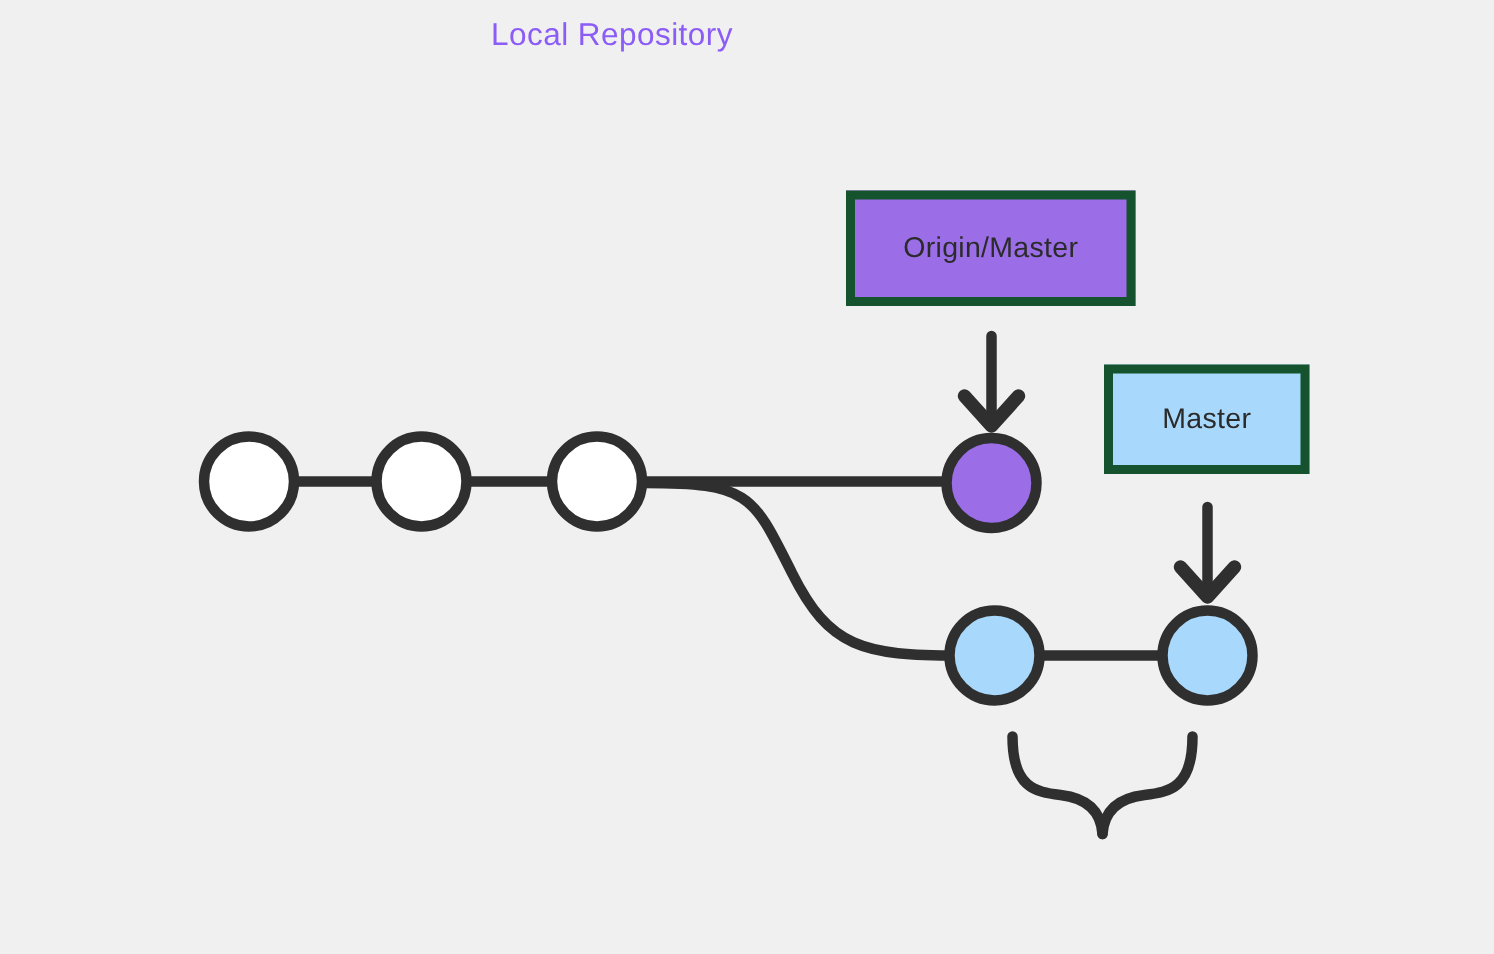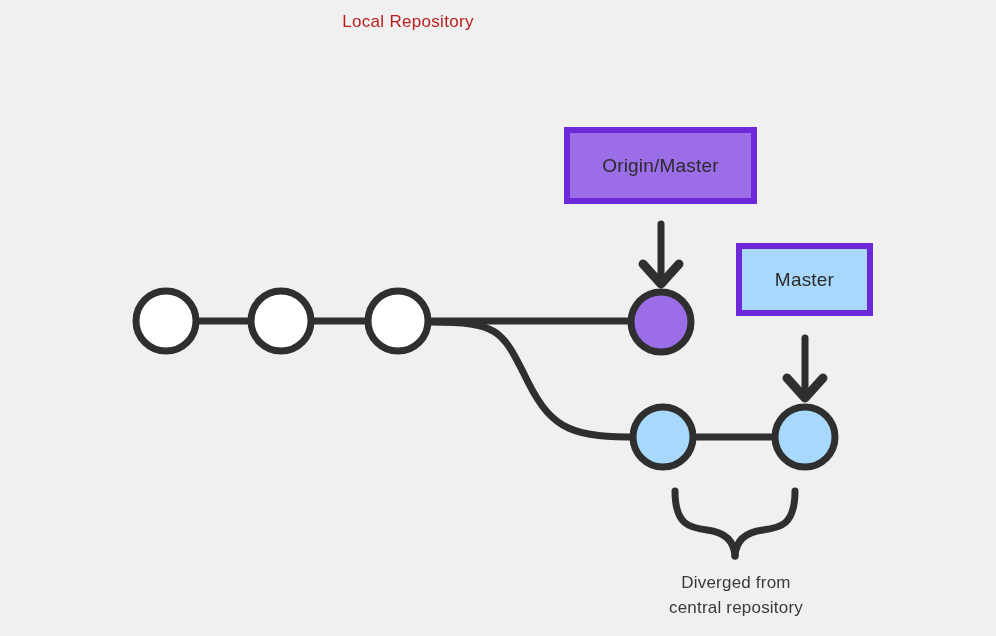--- a/index.html
+++ b/index.html
@@ -24,29 +24,29 @@
     left: 0;
     width: 996px;
     height: 636px;
   }
   .diagram-title {
     position: absolute;
     left: 0;
     top: 12px;
     width: 816px;
     text-align: center;
-    font-size: 17px;
+    font-size: 21px;
     letter-spacing: 0.3px;
-    color: #b91c1c;
+    color: #8b5cf6;
     font-family: "Liberation Sans", sans-serif;
   }
   .node-box {
     position: absolute;
     box-sizing: border-box;
-    border: 6px solid #6d28d9;
+    border: 6px solid #14532d;
     display: flex;
     align-items: center;
     justify-content: center;
     font-size: 19px;
     color: #2b2b2b;
     letter-spacing: 0.2px;
   }
   #origin-master-box {
     left: 564px;
     top: 127px;
@@ -118,18 +118,14 @@
   </svg>
 
   <div class="node-box" id="origin-master-box" style="background:#9b6ee8;">
     <span>Origin/Master</span>
   </div>
 
   <div class="node-box" id="master-box" style="background:#a8d8fb;">
     <span>Master</span>
   </div>
 
-  <div class="caption">
-    <span class="caption-line">Diverged from</span>
-    <span class="caption-line">central repository</span>
-  </div>
 
 </div>
 
 </body></html>

